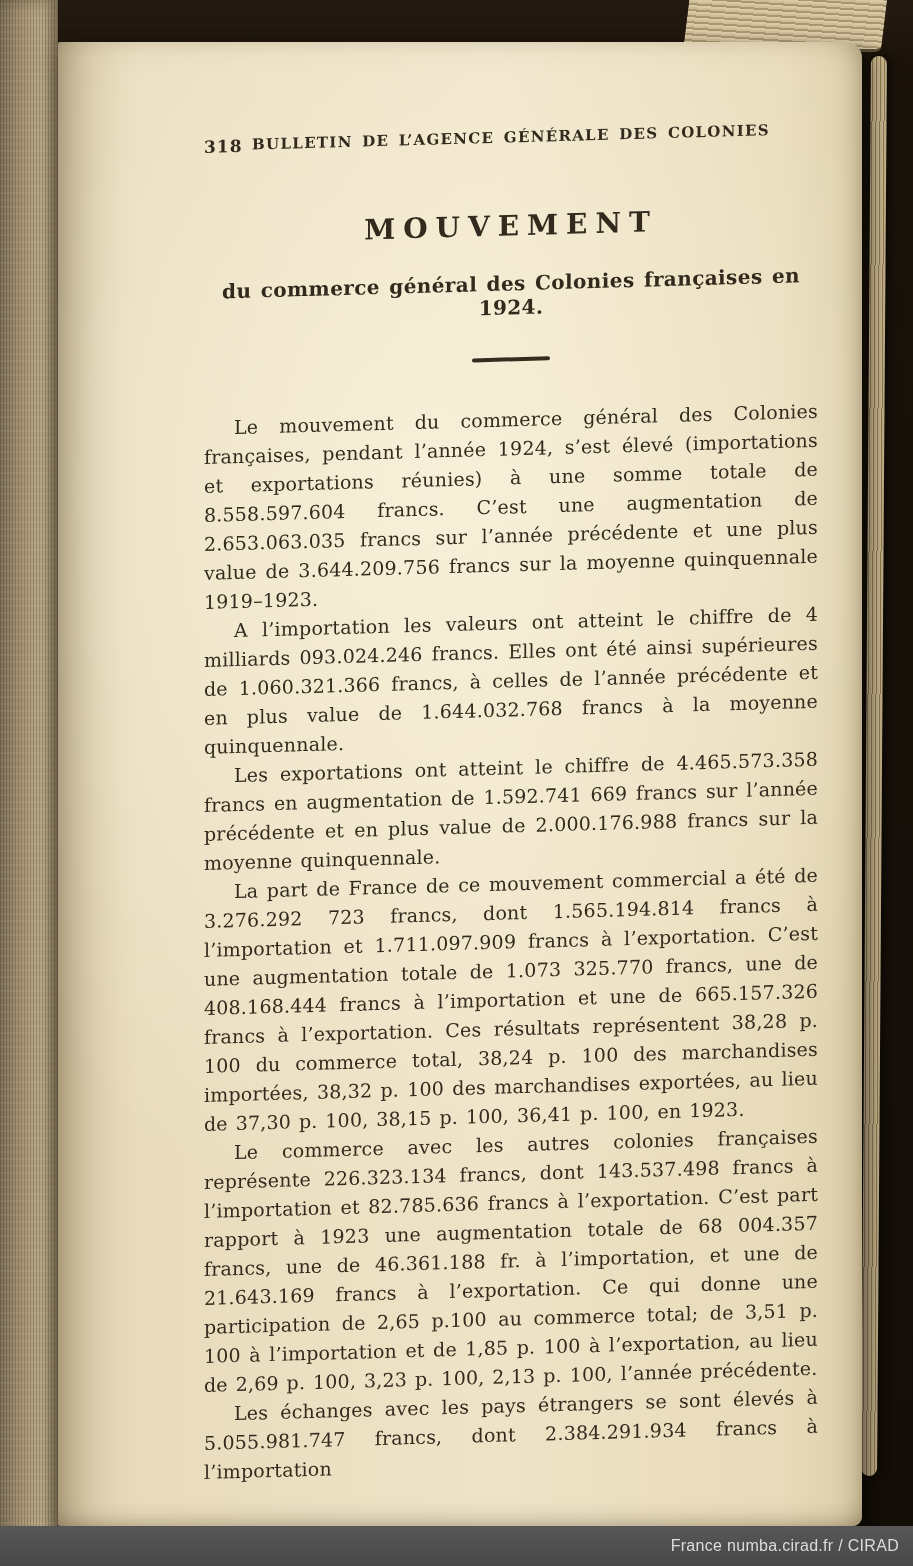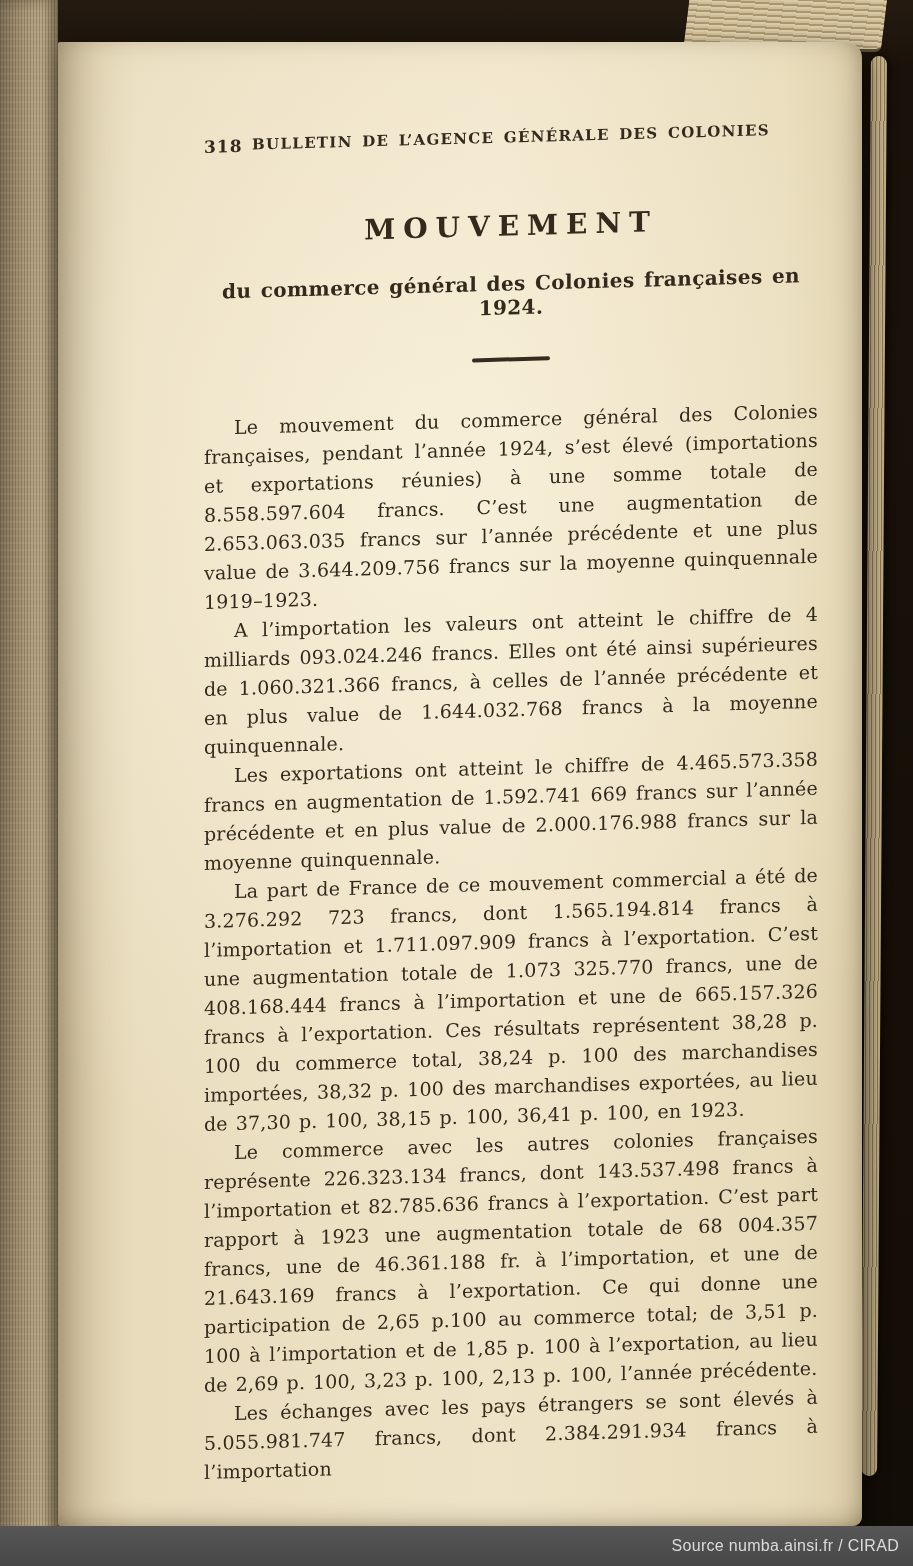--- a/index.html
+++ b/index.html
@@ -150,16 +150,16 @@
         <p class="para">Les exportations ont atteint le chiffre de 4.465.573.358 francs en augmentation de 1.592.741 669 francs sur l’année précédente et en plus value de 2.000.176.988 francs sur la moyenne quinquennale.</p>
         <p class="para">La part de France de ce mouvement commercial a été de 3.276.292 723 francs, dont 1.565.194.814 francs à l’importation et 1.711.097.909 francs à l’exportation. C’est une augmentation totale de 1.073 325.770 francs, une de 408.168.444 francs à l’importation et une de 665.157.326 francs à l’exportation. Ces résultats représentent 38,28 p. 100 du commerce total, 38,24 p. 100 des marchandises importées, 38,32 p. 100 des marchandises exportées, au lieu de 37,30 p. 100, 38,15 p. 100, 36,41 p. 100, en 1923.</p>
         <p class="para">Le commerce avec les autres colonies françaises représente 226.323.134 francs, dont 143.537.498 francs à l’importation et 82.785.636 francs à l’exportation. C’est part rapport à 1923 une augmentation totale de 68 004.357 francs, une de 46.361.188 fr. à l’importation, et une de 21.643.169 francs à l’exportation. Ce qui donne une participation de 2,65 p.100 au commerce total; de 3,51 p. 100 à l’importation et de 1,85 p. 100 à l’exportation, au lieu de 2,69 p. 100, 3,23 p. 100, 2,13 p. 100, l’année précédente.</p>
         <p class="para">Les échanges avec les pays étrangers se sont élevés à 5.055.981.747 francs, dont 2.384.291.934 francs à l’importation</p>
       </div>
 
     </div>
   </div>
 
   <div class="source-bar">
-    <span class="source-text">Source numba.ainsi.fr / CIRAD</span>
+    <span class="source-text">France numba.cirad.fr / CIRAD</span>
   </div>
 
 </div>
 
 </body></html>

